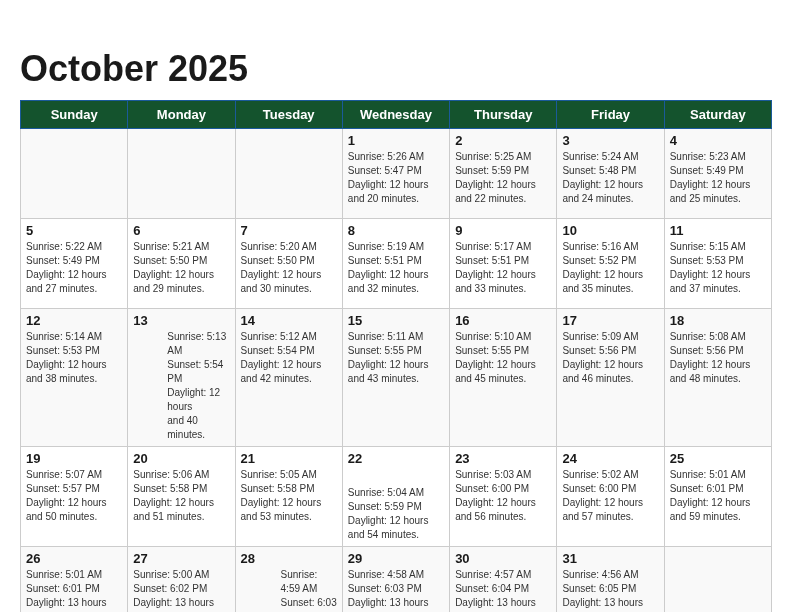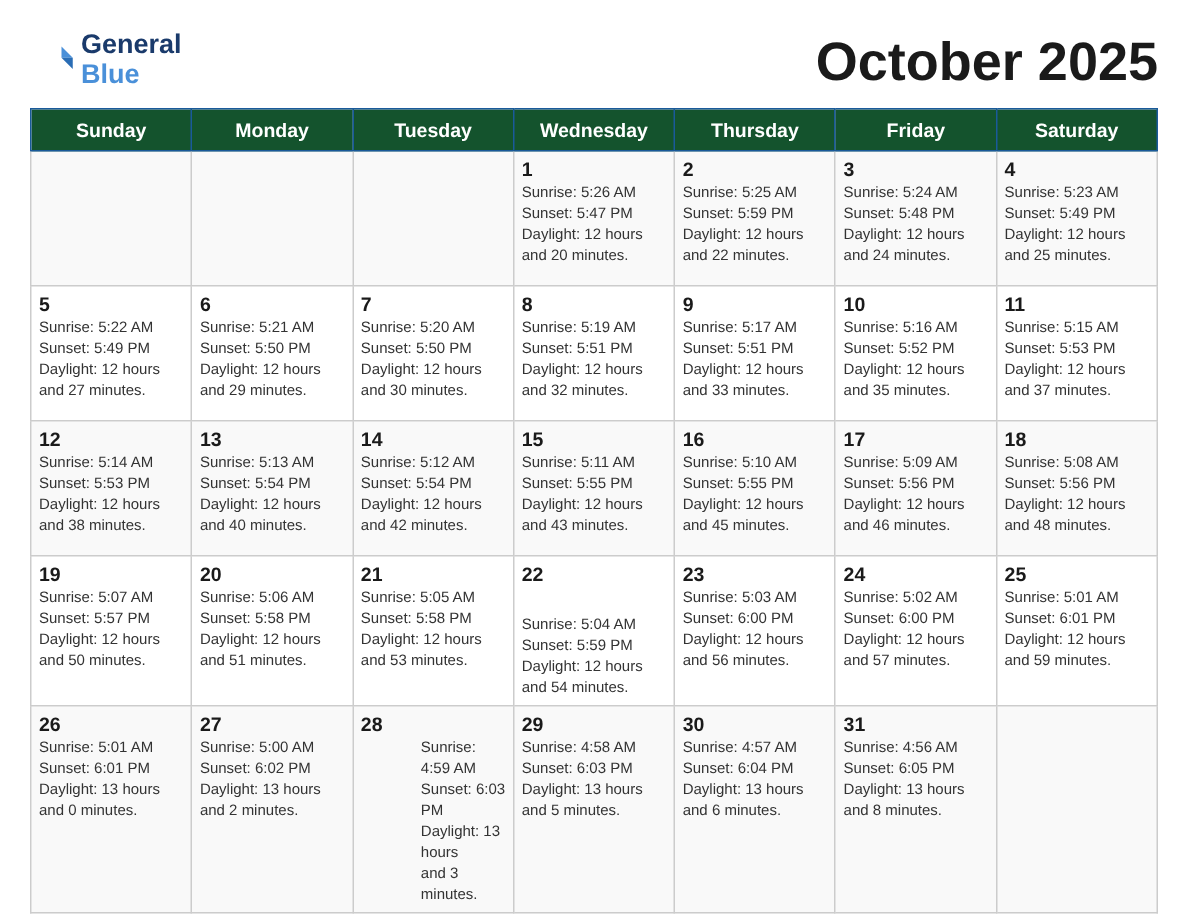--- a/index.html
+++ b/index.html
@@ -27,20 +27,21 @@
       color: #1a3a6b;
       line-height: 1.1;
     }
     .logo-text .blue { color: #4a90d9; }
     .logo-icon {
       width: 30px;
       height: 30px;
     }
     .title-section {
       text-align: right;
+      margin-top: 28px;
     }
     .calendar-title {
       font-size: 36px;
       font-weight: bold;
       color: #1a1a1a;
     }
     .calendar-subtitle {
       font-size: 16px;
       color: #333;
     }
@@ -79,30 +80,20 @@
       line-height: 1.4;
     }
     td.empty {
       background: #f0f0f0;
     }
   </style>
 </head>
 <body>
 
 <div class="header-section">
-  <div class="logo">
-    <svg class="logo-icon" viewBox="0 0 40 40">
-      <polygon points="28,8 38,18 28,18" fill="#4a90d9"></polygon>
-      <polygon points="28,18 38,18 38,28" fill="#2a6db5"></polygon>
-    </svg>
-    <div class="logo-text">
-      <div>General</div>
-      <div class="blue">Blue</div>
-    </div>
-  </div>
   <div class="title-section">
     <div class="calendar-title">October 2025</div>
   </div>
 </div>
 
 <table>
   <thead>
     <tr>
     <th>Sunday</th>
         <th>Monday</th>
@@ -201,21 +192,21 @@
       <tr>
         <td>
           <div class="day-number">12</div>
           <div class="day-info" style="white-space: pre-line;">Sunrise: 5:14 AM
 Sunset: 5:53 PM
 Daylight: 12 hours
 and 38 minutes.</div>
         </td>
         <td>
           <div class="day-number">13</div>
-          <div class="day-info" style="white-space: pre-line;">Sunrise: 5:13 AM
+          <div class="day-info" style="white-space: pre-line; margin-left: 34px;">Sunrise: 5:13 AM
 Sunset: 5:54 PM
 Daylight: 12 hours
 and 40 minutes.</div>
         </td>
         <td>
           <div class="day-number">14</div>
           <div class="day-info" style="white-space: pre-line;">Sunrise: 5:12 AM
 Sunset: 5:54 PM
 Daylight: 12 hours
 and 42 minutes.</div>

